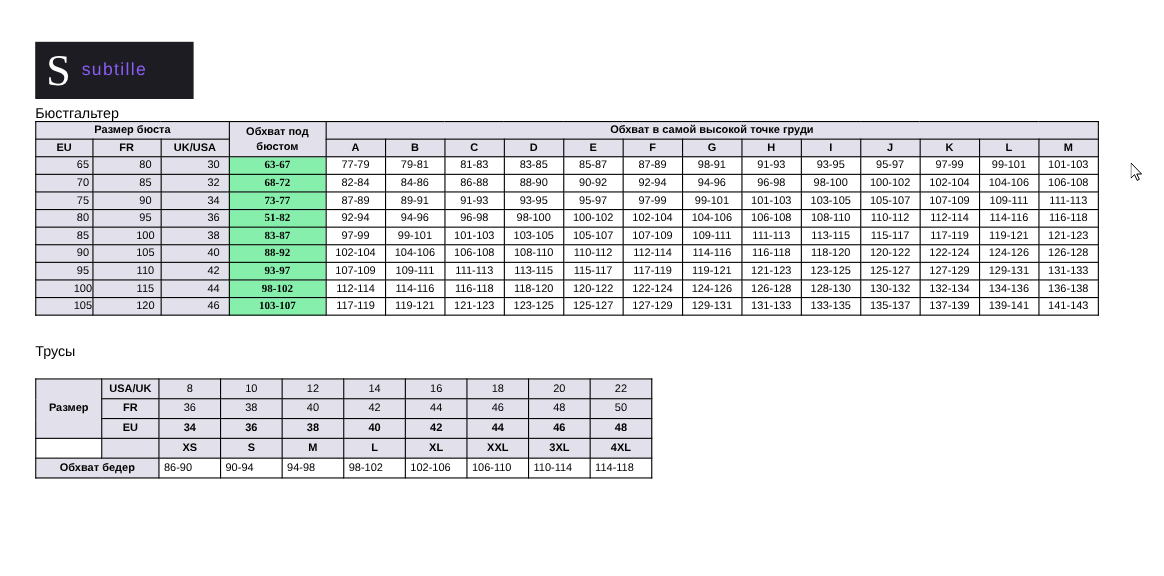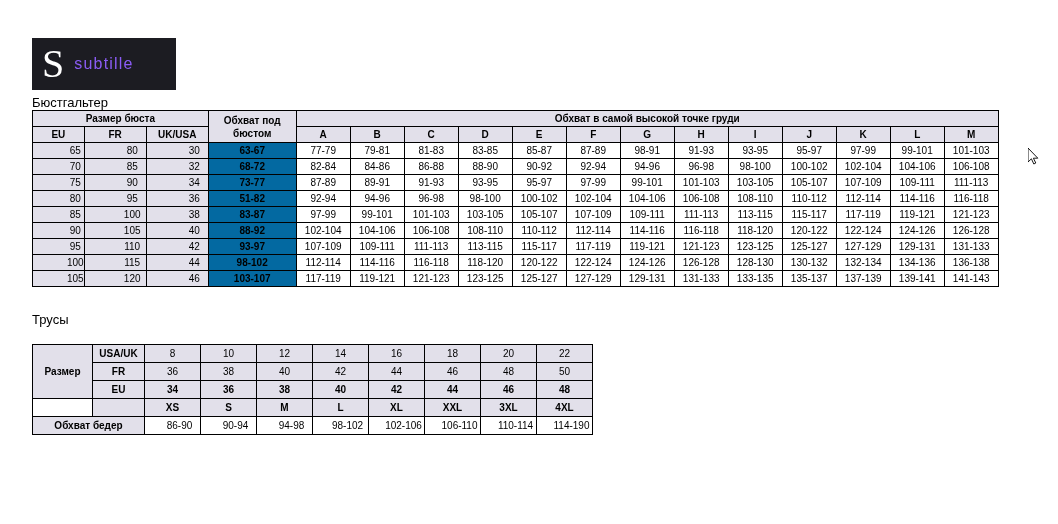--- a/index.html
+++ b/index.html
@@ -76,21 +76,22 @@
     background: #e2e0ea;
     font-weight: bold;
     font-size: 10px;
   }
   #bra-table .subhdr {
     background: #e2e0ea;
     font-weight: bold;
   }
   #bra-table .underbust {
     font-weight: bold;
-    background: #0369a1;
+    background: #86efac;
+    font-family: Liberation Serif, serif;
   }
   #bra-table td.eu, #bra-table td.fr, #bra-table td.uk {
     background: #e2e0ea;
     padding-left: 34px;
   }
   #bra-table col.c-eu { width: 42px; }
   #bra-table col.c-fr { width: 62px; }
   #bra-table col.c-uk { width: 62px; }
   #bra-table col.c-ub { width: 88px; }
   #bra-table col.c-d  { width: 54px; }
@@ -117,22 +118,22 @@
   #panty-table .bold {
     font-weight: bold;
   }
   #panty-table .white {
     background: #ffffff;
   }
   #panty-table col.c-lbl { width: 60px; }
   #panty-table col.c-rh  { width: 52px; }
   #panty-table col.c-v   { width: 56px; }
   #panty-table td.hip-val {
-    text-align: center;
-    padding-left: 14px;
+    text-align: left;
+    padding-left: 4px;
   }
 
   .cursor {
     position: absolute;
     left: 1028px;
     top: 148px;
     width: 12px;
     height: 18px;
   }
 </style>
@@ -426,20 +427,20 @@
       </tr>
       <tr>
         <td class="rowhdr" colspan="2">Обхват бедер</td>
         <td class="white hip-val">86-90</td>
         <td class="white hip-val">90-94</td>
         <td class="white hip-val">94-98</td>
         <td class="white hip-val">98-102</td>
         <td class="white hip-val">102-106</td>
         <td class="white hip-val">106-110</td>
         <td class="white hip-val">110-114</td>
-        <td class="white hip-val">114-190</td>
+        <td class="white hip-val">114-118</td>
       </tr>
     </tbody>
 </table>
 
 <svg class="cursor" viewBox="0 0 12 18">
   <polygon points="0,0 0,14 3.4,10.8 5.8,16 7.8,15 5.4,10.2 9.8,10.2" fill="#ffffff" stroke="#000000" stroke-width="0.9"></polygon>
 </svg>
 
 </body></html>

